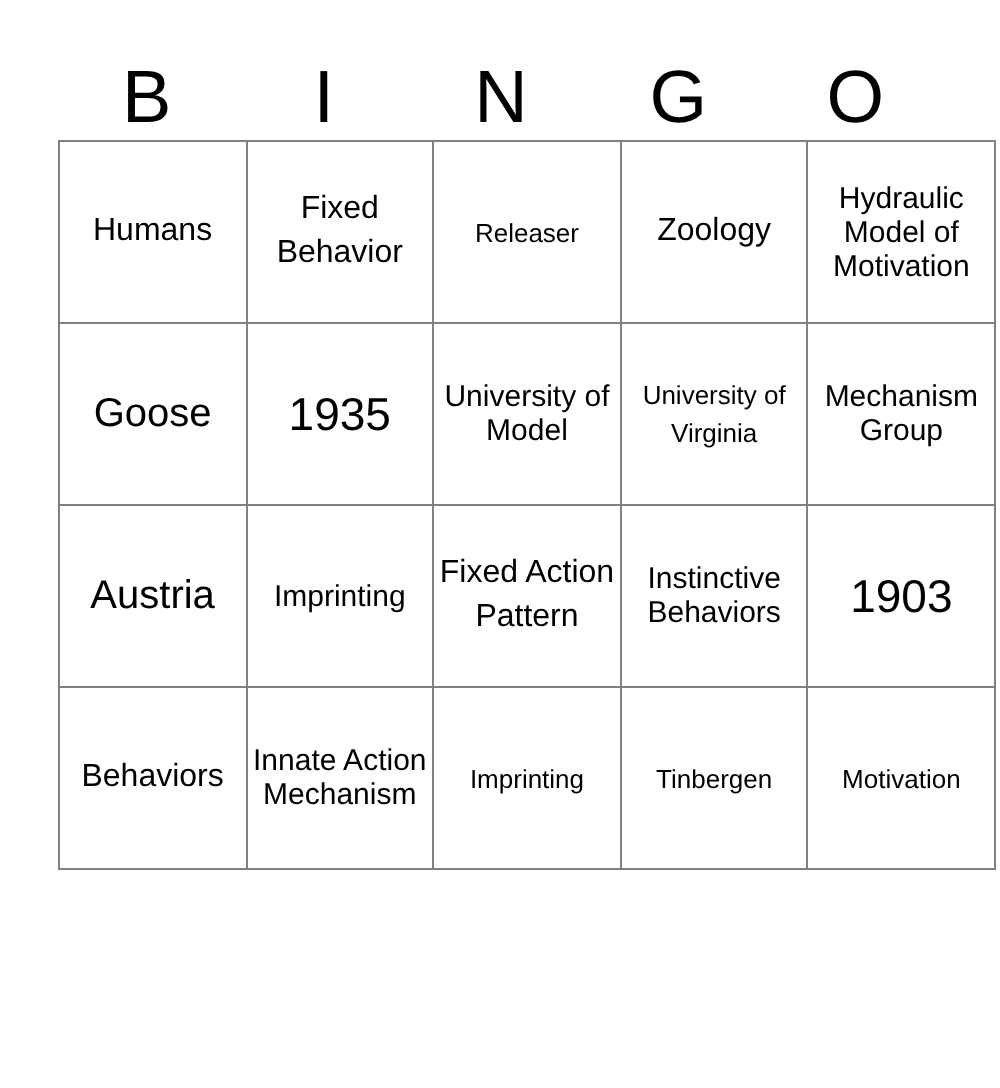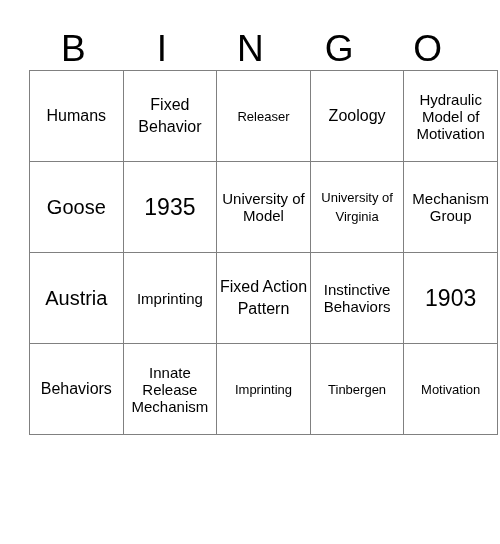--- a/index.html
+++ b/index.html
@@ -91,21 +91,21 @@
       </tr>
       <tr>
         <td class="s-lg">Austria</td>
         <td class="s-xs">Imprinting</td>
         <td class="s-md">Fixed Action Pattern</td>
         <td class="s-xs">Instinctive Behaviors</td>
         <td class="s-xl">1903</td>
       </tr>
       <tr>
         <td class="s-md">Behaviors</td>
-        <td class="s-xs">Innate Release Mechanism</td>
+        <td class="s-xs">Innate Action Mechanism</td>
         <td class="s-xxs">Imprinting</td>
         <td class="s-sm">Tinbergen</td>
         <td class="s-sm">Motivation</td>
       </tr>
     </tbody>
   </table>
 
 </div>
 
 </body></html>

